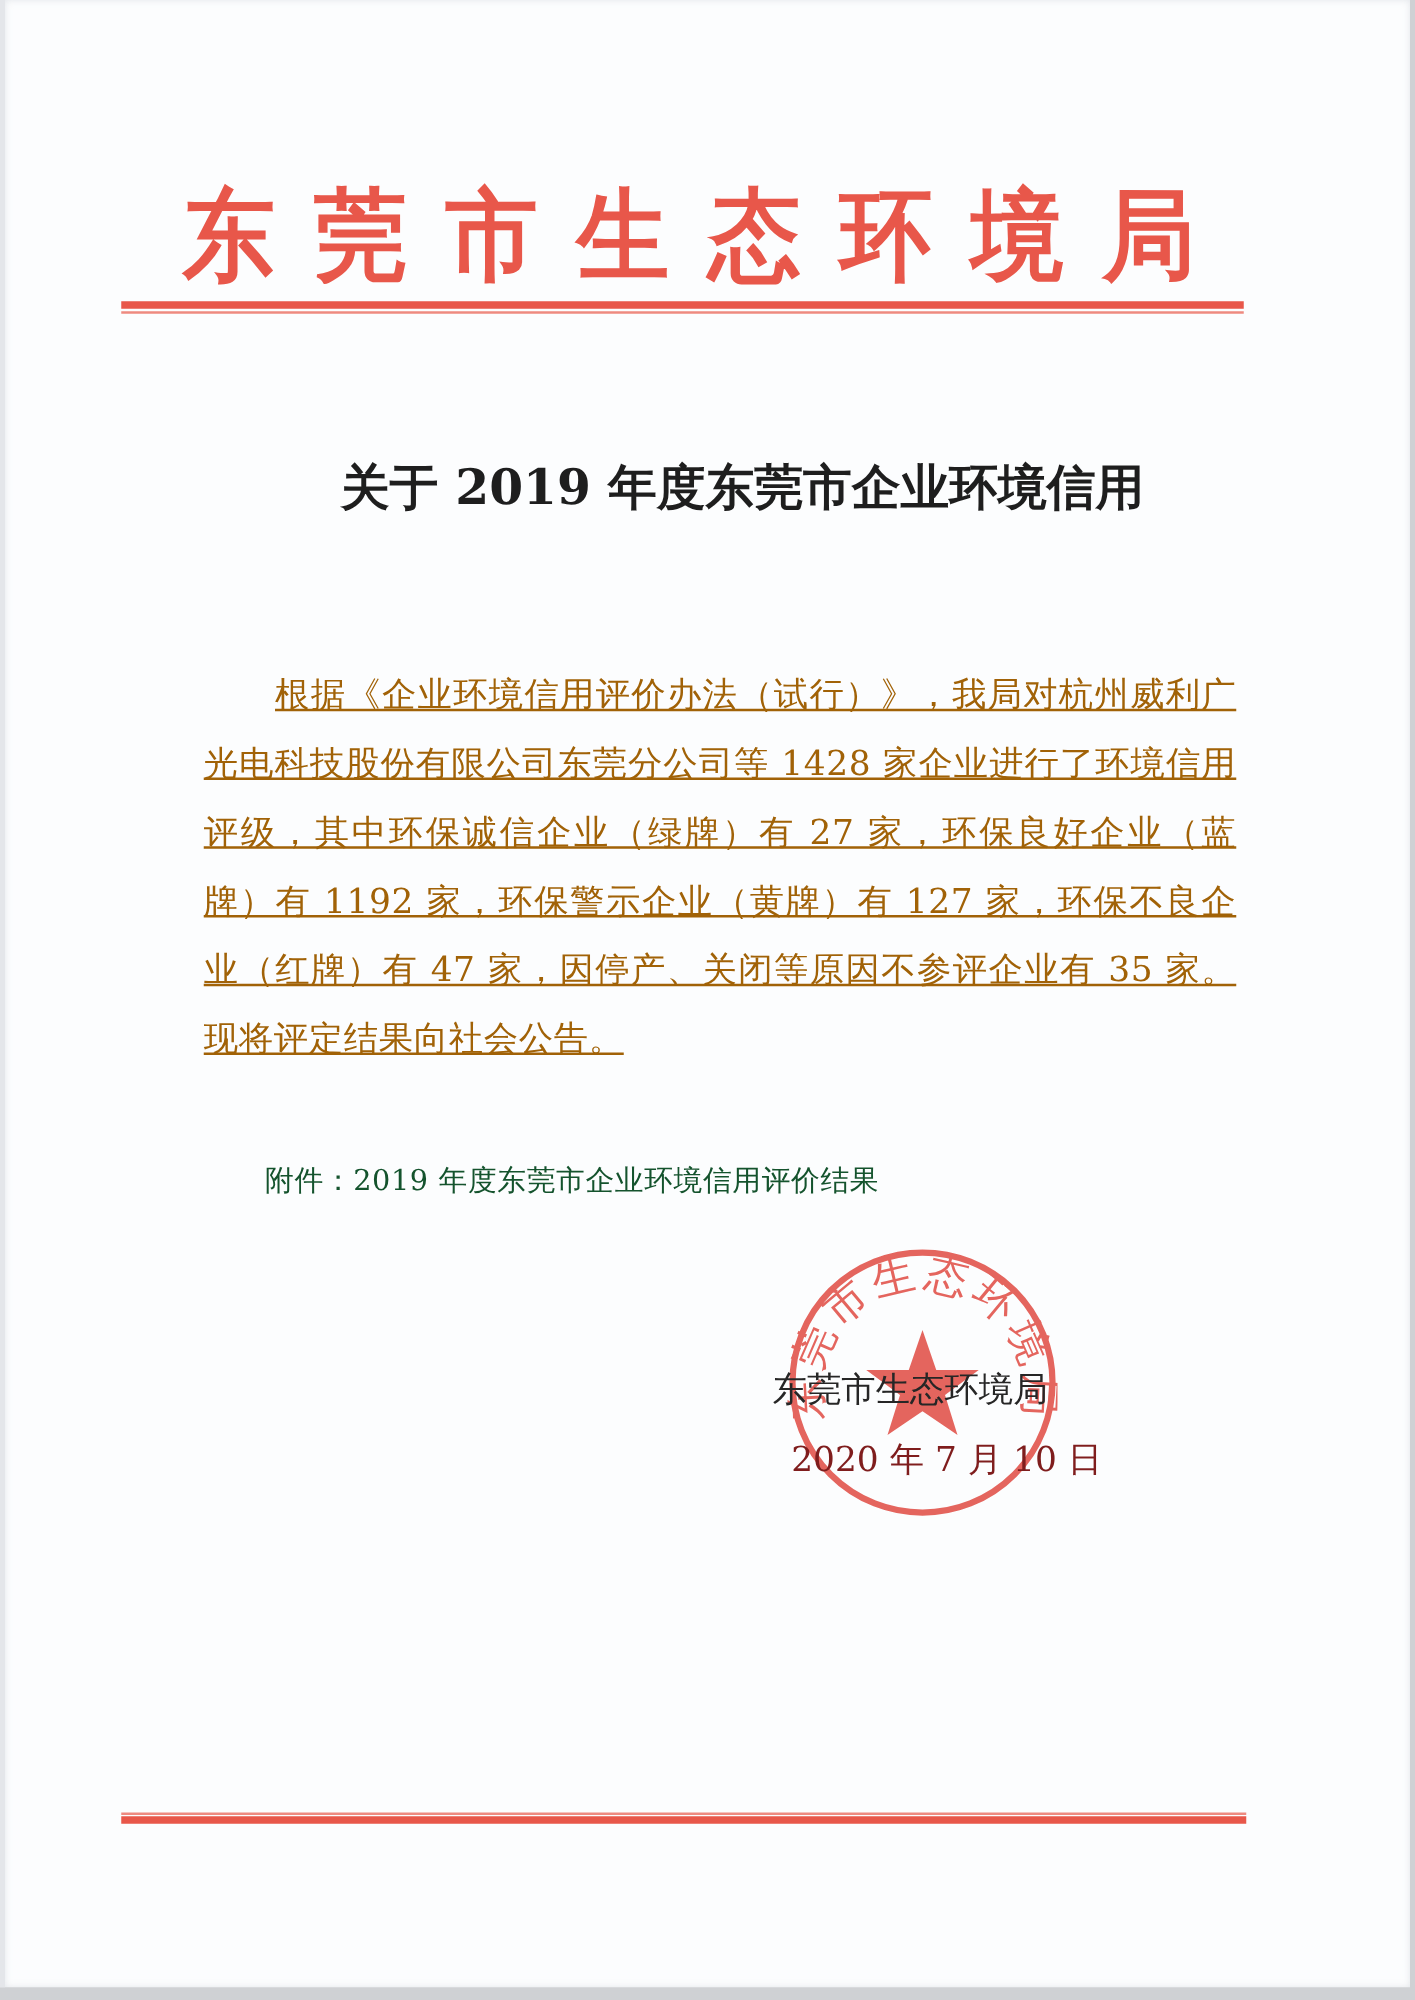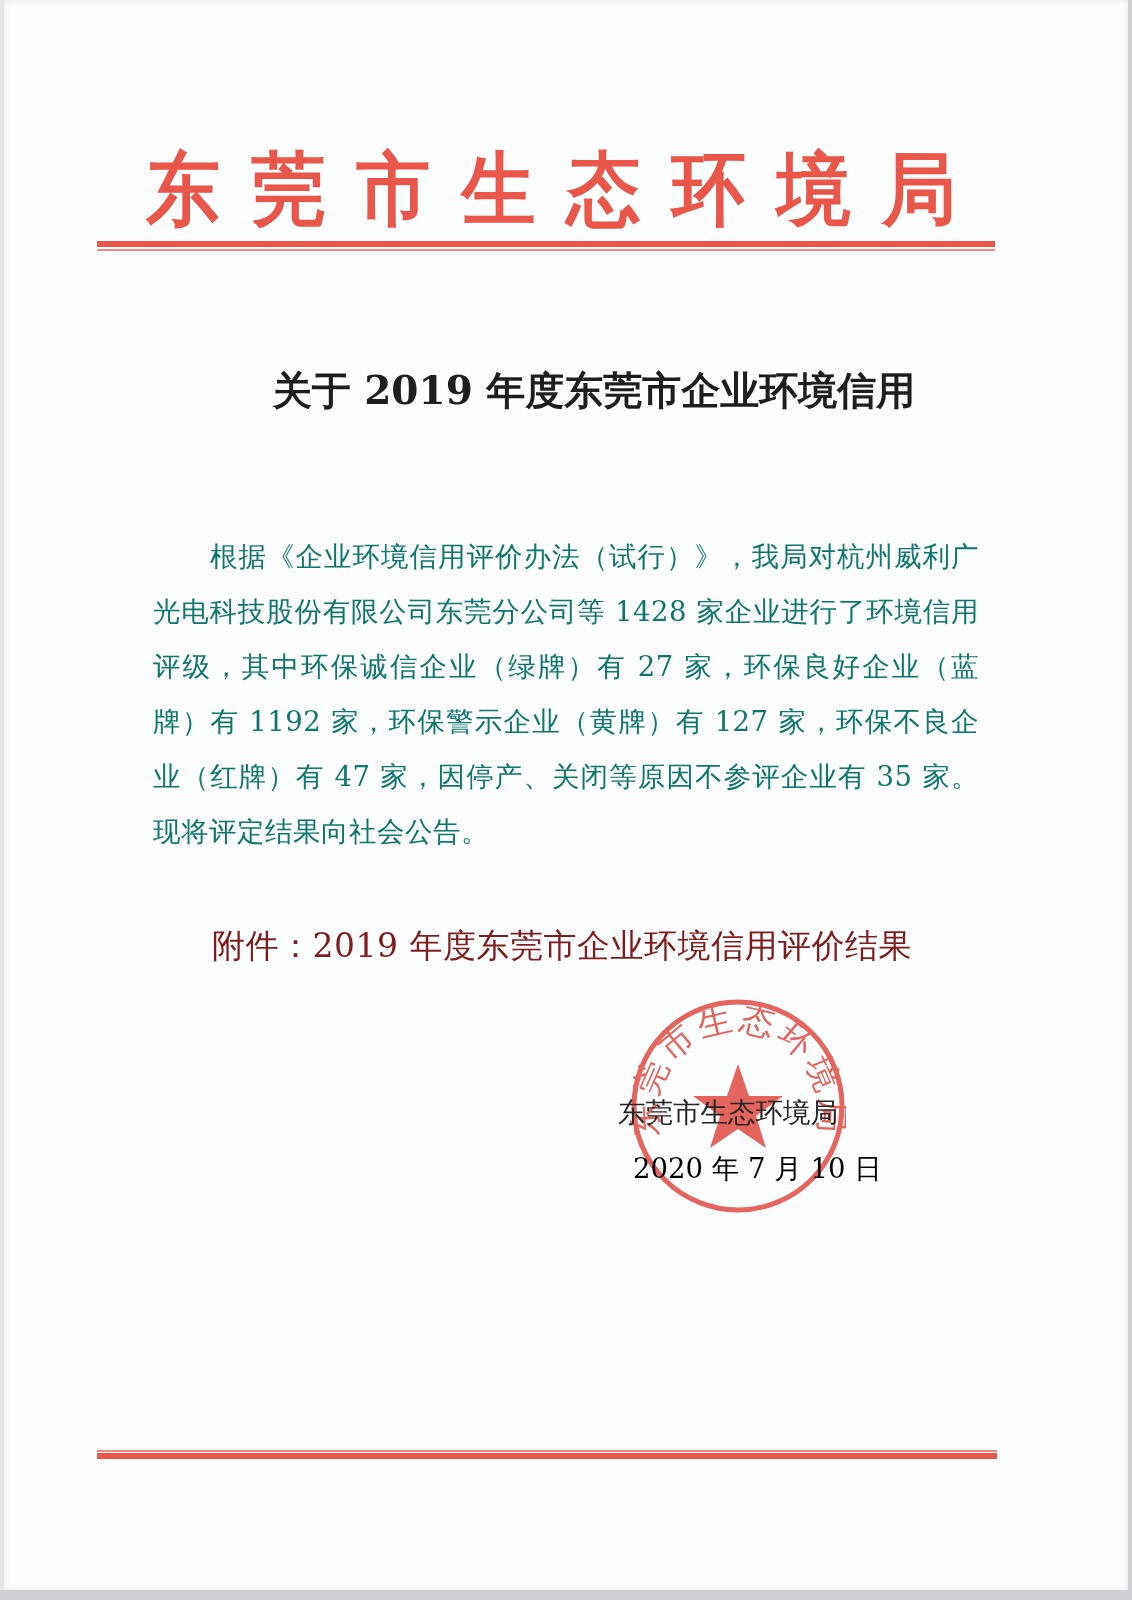--- a/index.html
+++ b/index.html
@@ -98,39 +98,40 @@
     line-height: 56px;
     color: #1e1e1e;
     padding-left: 28px;
   }
   .doc-title .line1 { display: block; padding-left: 0; }
   .doc-title .line2 { display: block; }
 
   
   .body-text {
     position: absolute;
-    left: 153px;
+    left: 163px;
     top: 529px;
     width: 826px;
     font-family: "DejaVu Serif", "Liberation Serif", serif;
     font-size: 27.5px;
     line-height: 55px;
-    color: #0f766e;
+    color: #a16207;
     text-align: justify;
     text-indent: 57px;
     letter-spacing: 0.5px;
+    text-decoration: underline;
   }
   .attachment {
     position: absolute;
     left: 212px;
     top: 918px;
     font-family: "DejaVu Serif", "Liberation Serif", serif;
-    font-size: 33px;
-    line-height: 55px;
-    color: #7f1d1d;
+    font-size: 23px;
+    line-height: 55px;
+    color: #14532d;
     letter-spacing: 0.5px;
   }
 
   
   .stamp {
     position: absolute;
     left: 630px;
     top: 998px;
     width: 216px;
     height: 216px;
@@ -148,21 +149,21 @@
     color: #262626;
     white-space: nowrap;
   }
   .date {
     position: absolute;
     left: 633px;
     top: 1141px;
     font-family: "DejaVu Serif", "Liberation Serif", serif;
     font-size: 27.5px;
     line-height: 55px;
-    color: #000000;
+    color: #7f1d1d;
     white-space: nowrap;
   }
 
   .rule-bottom-thin {
     position: absolute;
     left: 97px;
     top: 1450px;
     width: 900px;
     height: 2px;
     background: #ee8a80;

